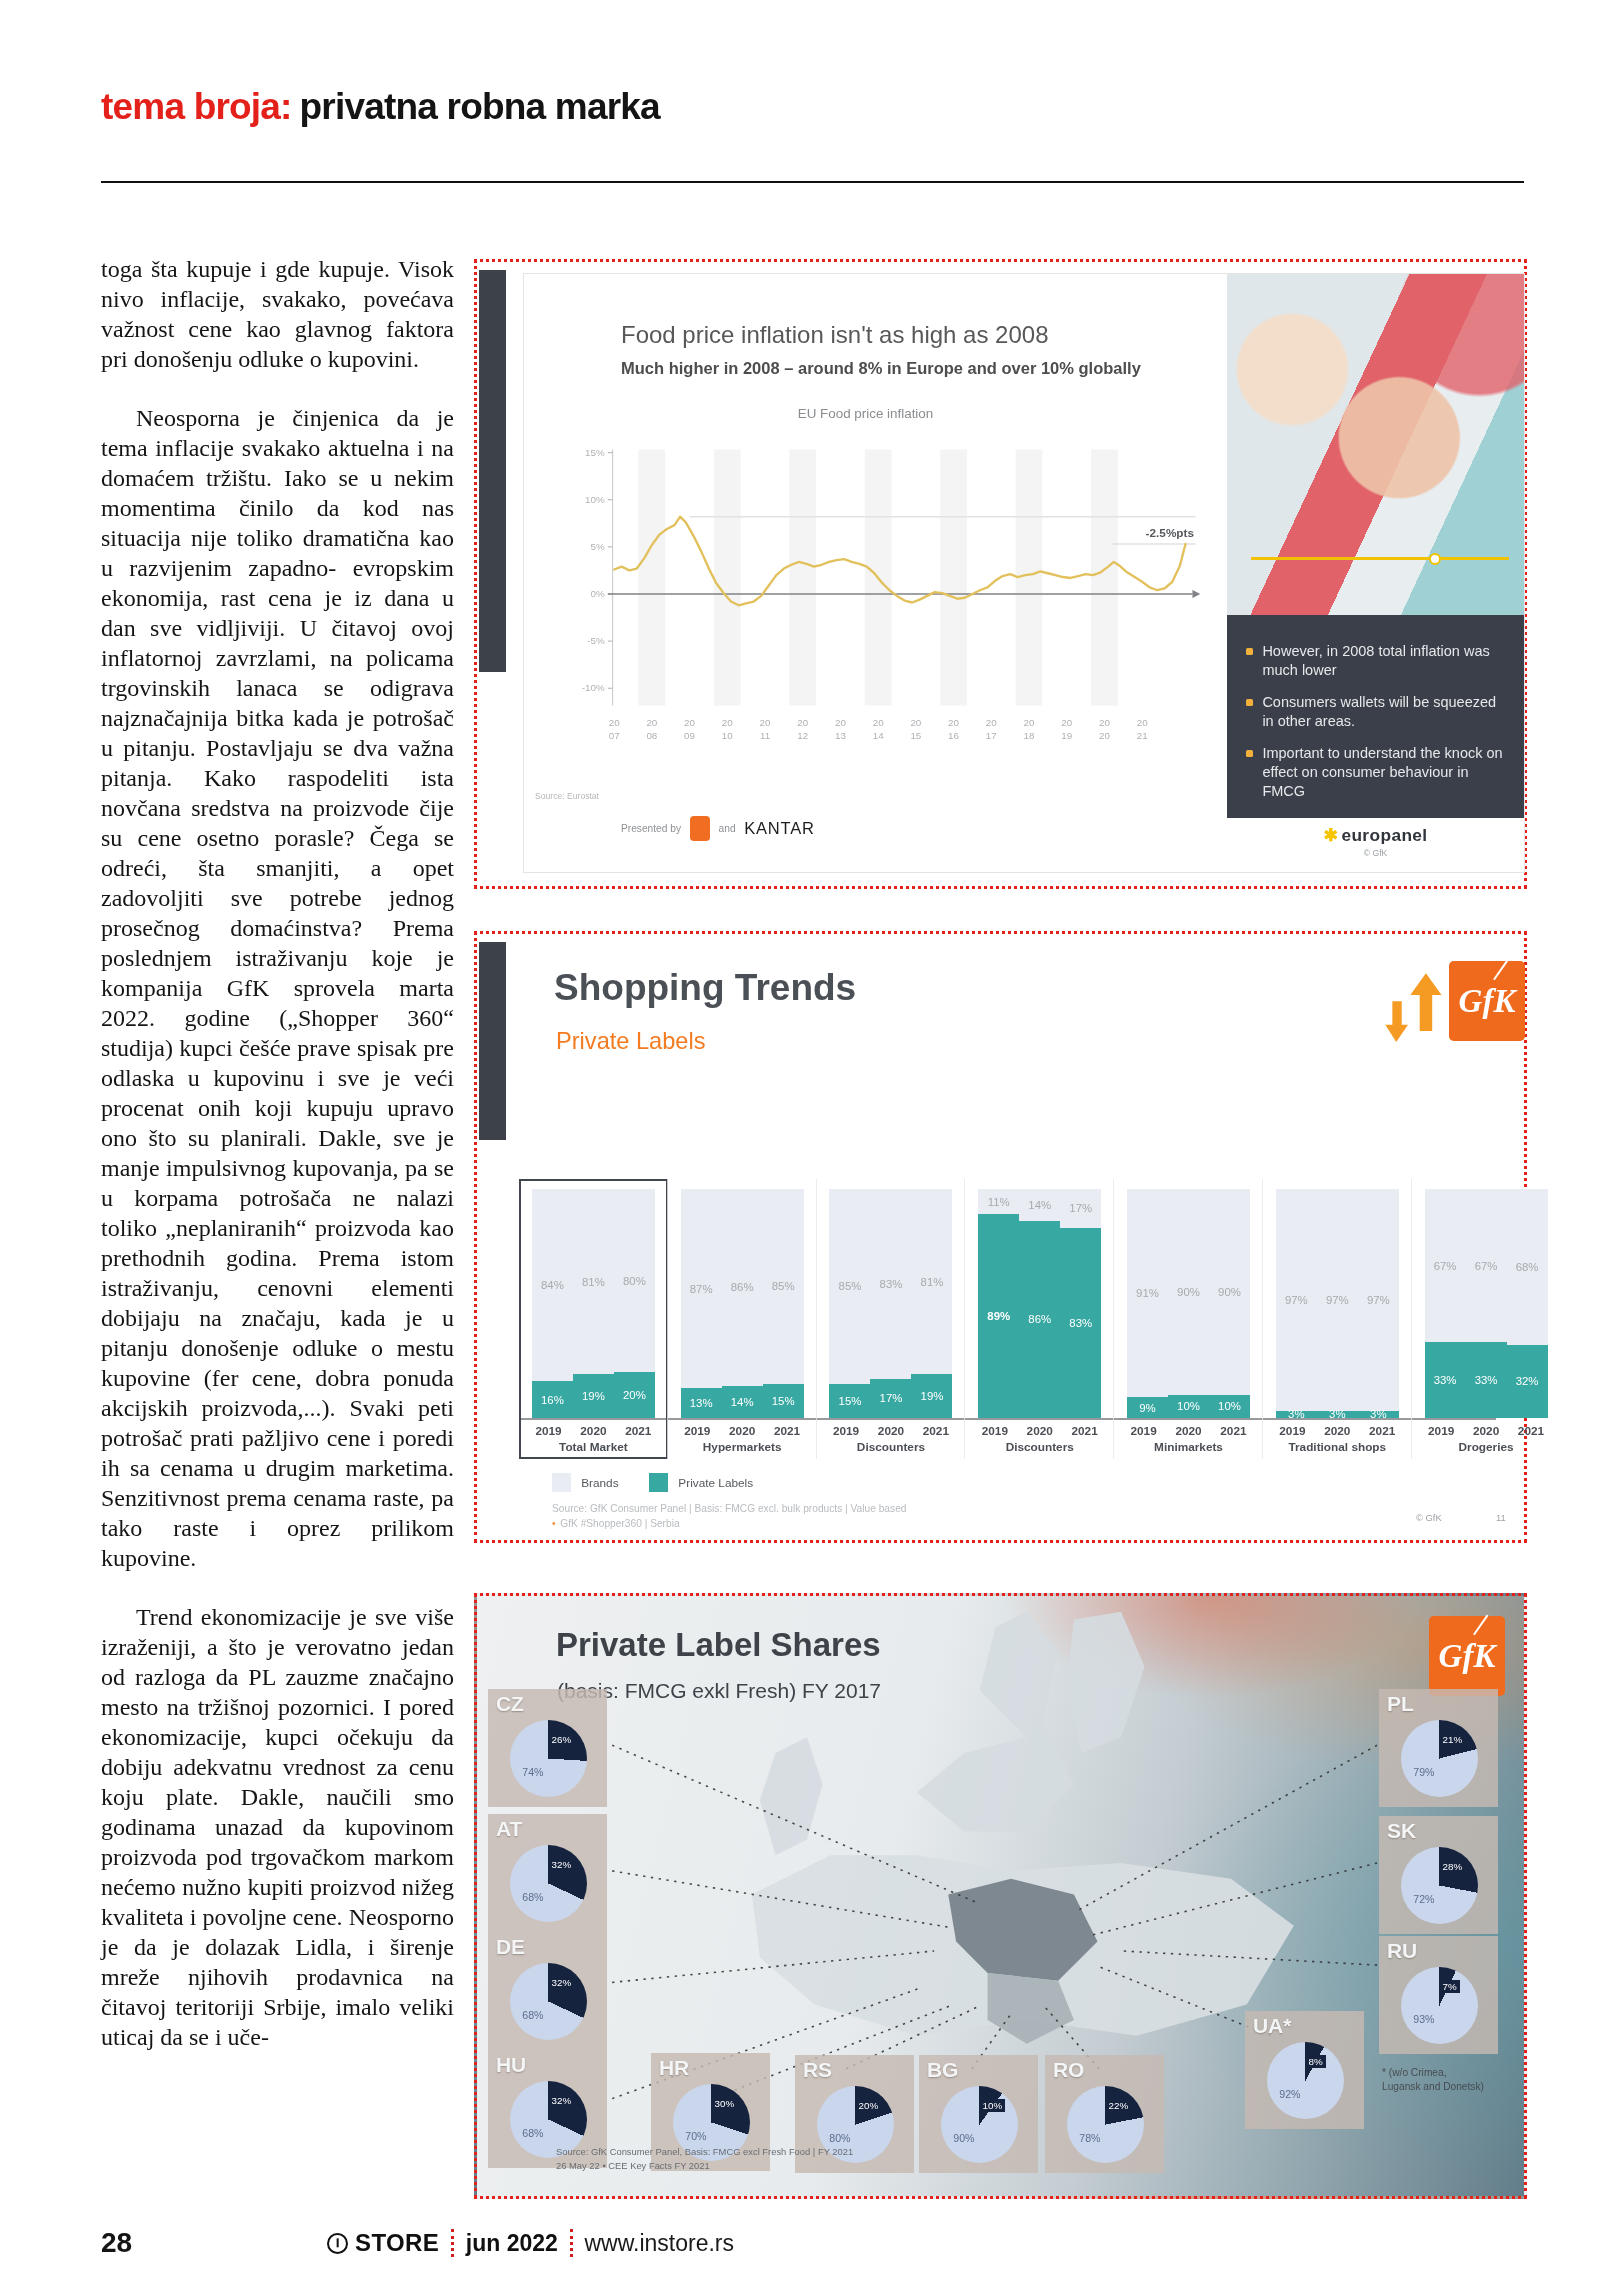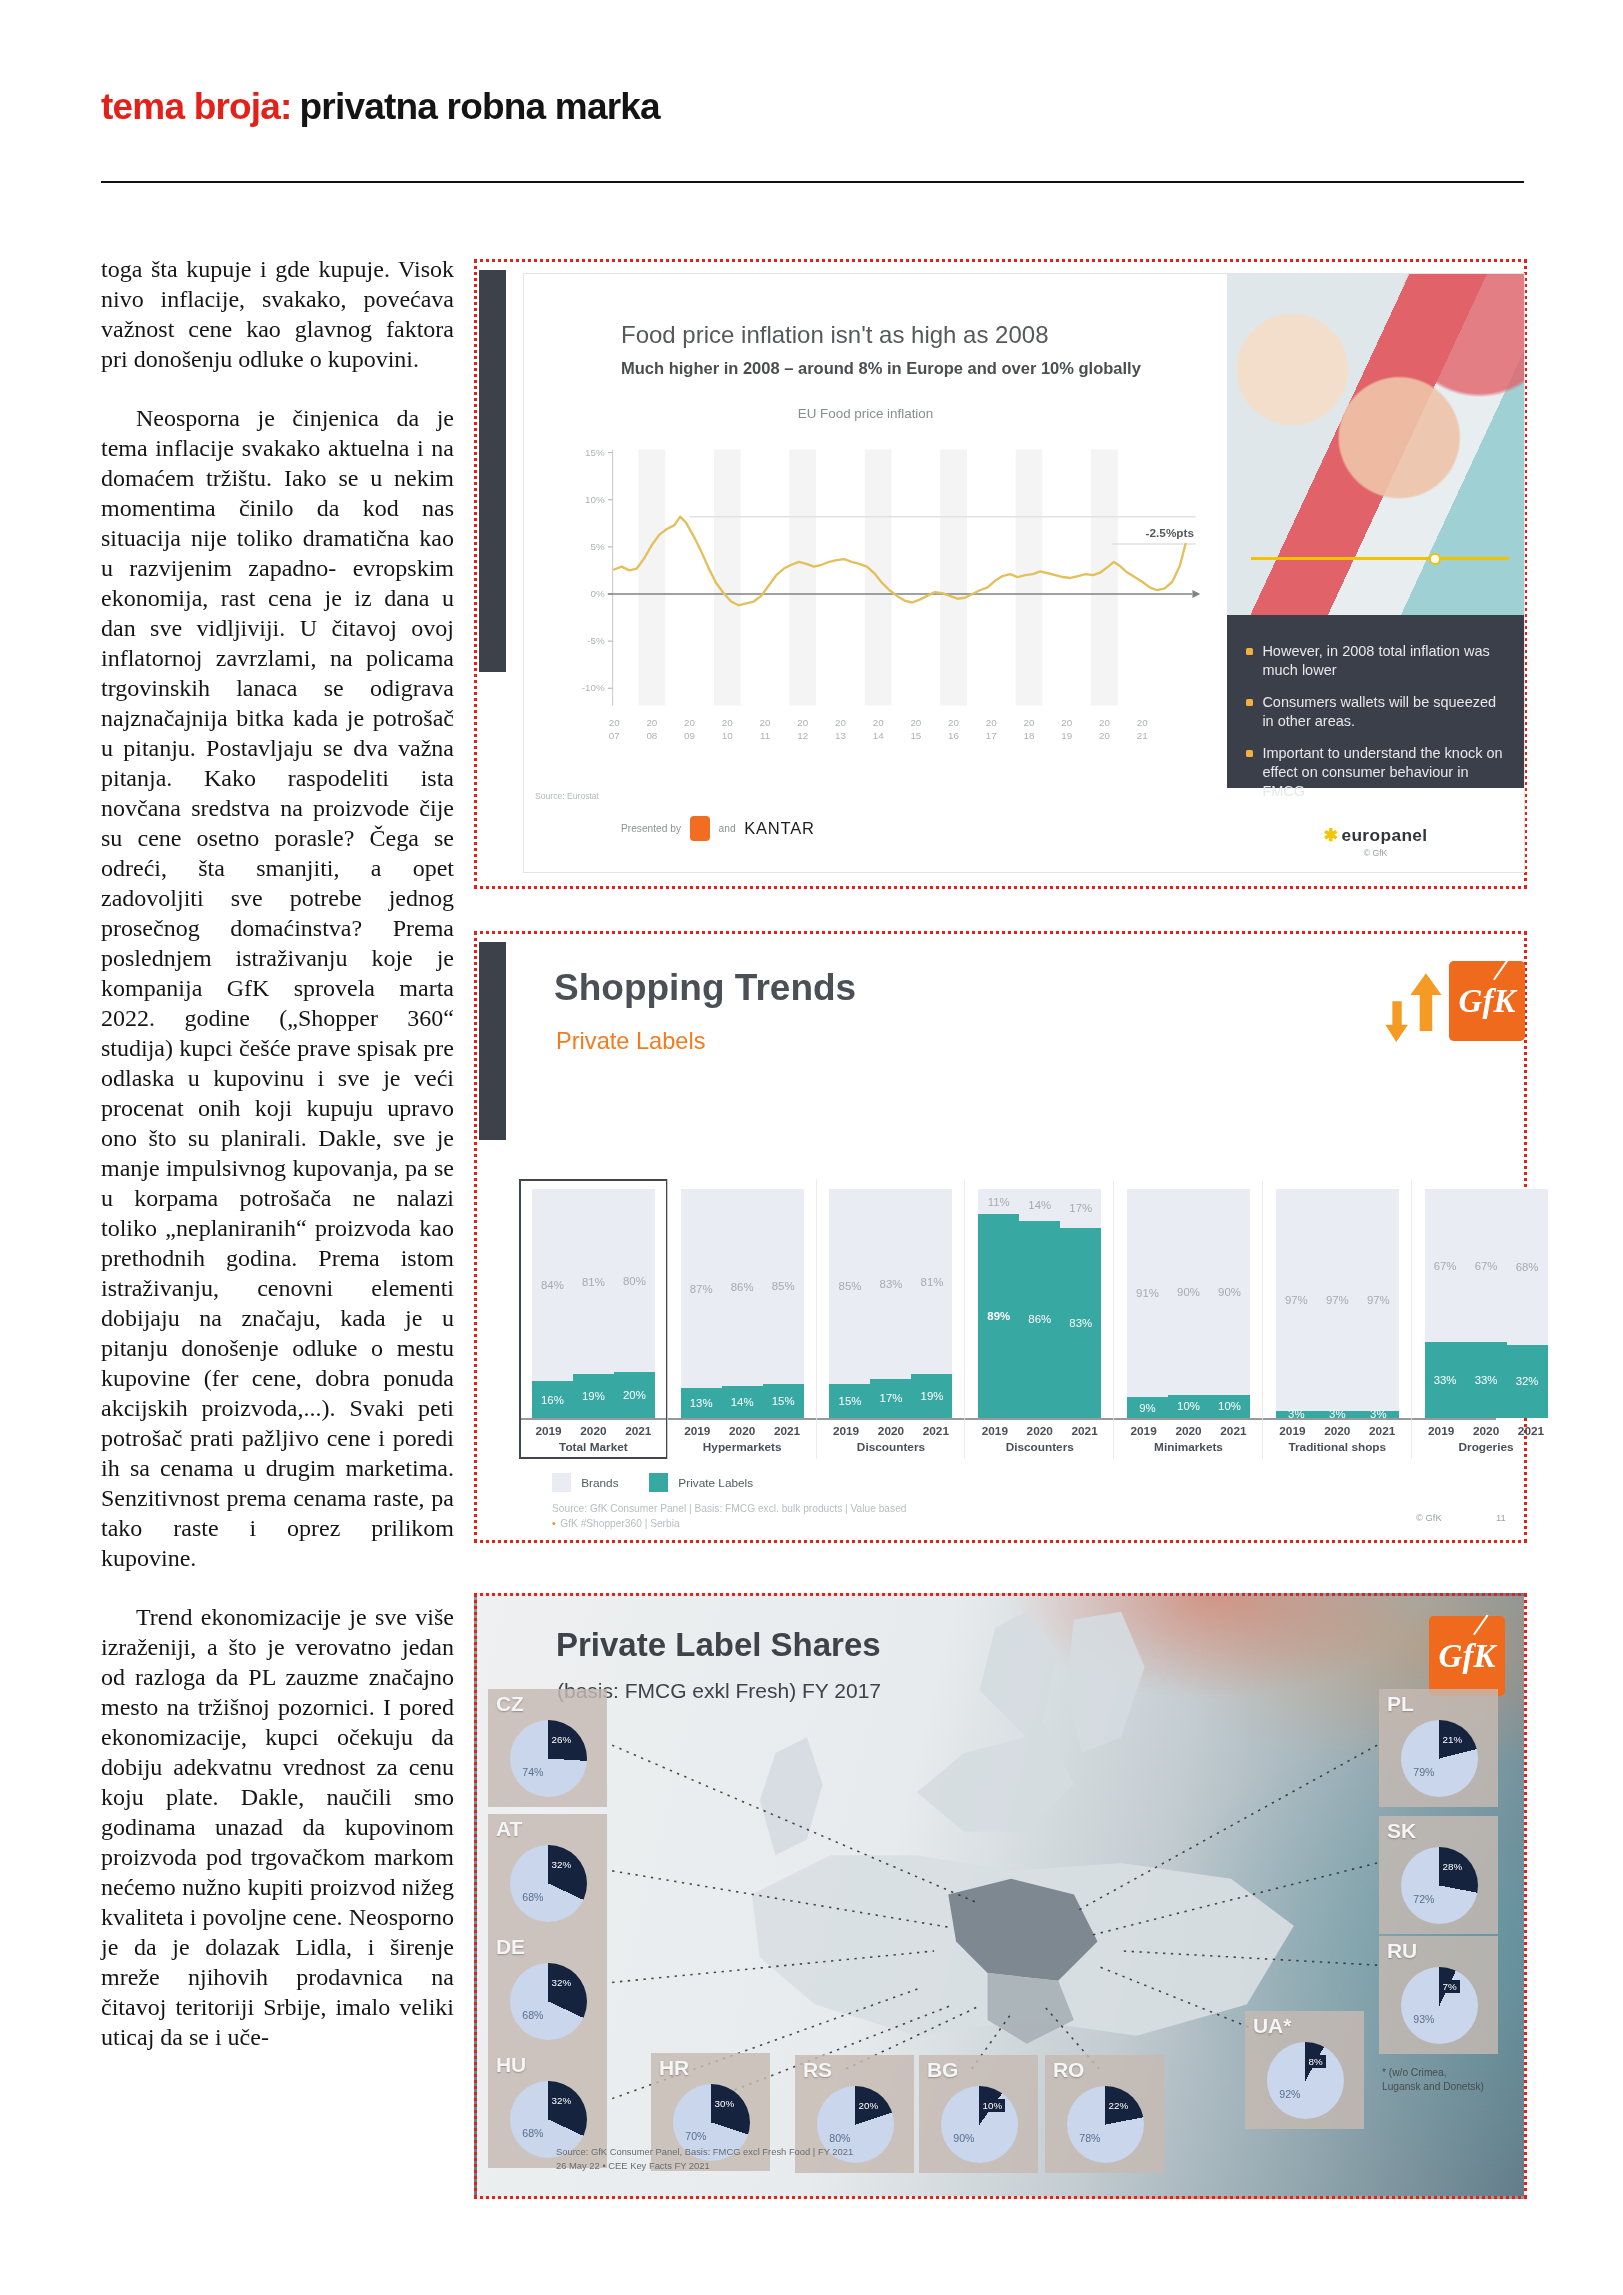--- a/index.html
+++ b/index.html
@@ -39,21 +39,21 @@
   .pb-logo{width:20.4px;height:25px;background:#f06d21;border-radius:3.9px;}
   .kantar{font-size:16.5px;font-weight:400;color:#1d1d1f;letter-spacing:0.8px;}
   .photo{position:absolute;left:703px;top:0;width:297px;height:341px;overflow:hidden;background:
       radial-gradient(circle at 22% 28%, rgba(245,221,200,.9) 0 16%, transparent 17%),
       radial-gradient(circle at 58% 48%, rgba(238,195,168,.9) 0 24%, transparent 25%),
       radial-gradient(circle at 85% 12%, rgba(226,98,106,.8) 0 20%, transparent 21%),
       linear-gradient(115deg,#dfe7ea 0 40%,#e2626a 40% 57%,#e8edf0 57% 73%,#9fd0d4 73% 100%);}
   .slider-line{position:absolute;left:8%;right:5%;bottom:16%;height:3.1px;background:#f2c200;}
   .slider-dot{position:absolute;right:28%;bottom:calc(16% - 4.7px);width:11.8px;height:11.8px;border-radius:50%;
       background:#fff;border:2.4px solid #f2c200;box-sizing:border-box;}
-  .insight{position:absolute;left:703px;top:341px;width:297px;height:173px;background:#3a3f49;
+  .insight{position:absolute;left:703px;top:341px;width:297px;height:203px;background:#3a3f49;
       padding:27px 20.4px 0 19px;box-sizing:border-box;}
   .insight .row{display:flex;gap:9.4px;margin-bottom:13.4px;}
   .bullet{flex:0 0 7px;height:7px;background:#f2b13c;border-radius:1.6px;margin-top:6.3px;}
   .insight .txt{font-size:14.5px;color:#e6e8ea;line-height:1.3;}
   .europanel{position:absolute;left:703px;top:551px;width:297px;text-align:center;}
   .ep-star{color:#f5c500;font-size:17.3px;font-weight:700;}
   .ep-name{font-size:17.3px;font-weight:700;color:#30353c;letter-spacing:0.4px;}
   .ep-sub{font-size:8.6px;color:#9aa0a5;margin-top:1.6px;}
   
   .s2-title{position:absolute;left:77px;top:33px;font-size:37px;font-weight:700;color:#4b5056;}
@@ -590,15 +590,24 @@
         </div>
       </div>
     <div class="s3-note">
       <div>* (w/o Crimea,</div>
       <div>Lugansk and Donetsk)</div>
     </div>
     <div class="s3-src1">Source: GfK Consumer Panel, Basis: FMCG excl Fresh Food | FY 2021</div>
     <div class="s3-src2">26 May 22   •   CEE Key Facts FY 2021</div>
   </div>
 
+  <div class="footer">
+    <div class="f-page">28</div>
+    <div class="f-circle"></div>
+    <div class="f-brand">STORE</div>
+    <div class="vsep"></div>
+    <div class="f-issue">jun 2022</div>
+    <div class="vsep"></div>
+    <div class="f-site">www.instore.rs</div>
+  </div>
 
 </div>
 
 
 </body></html>

